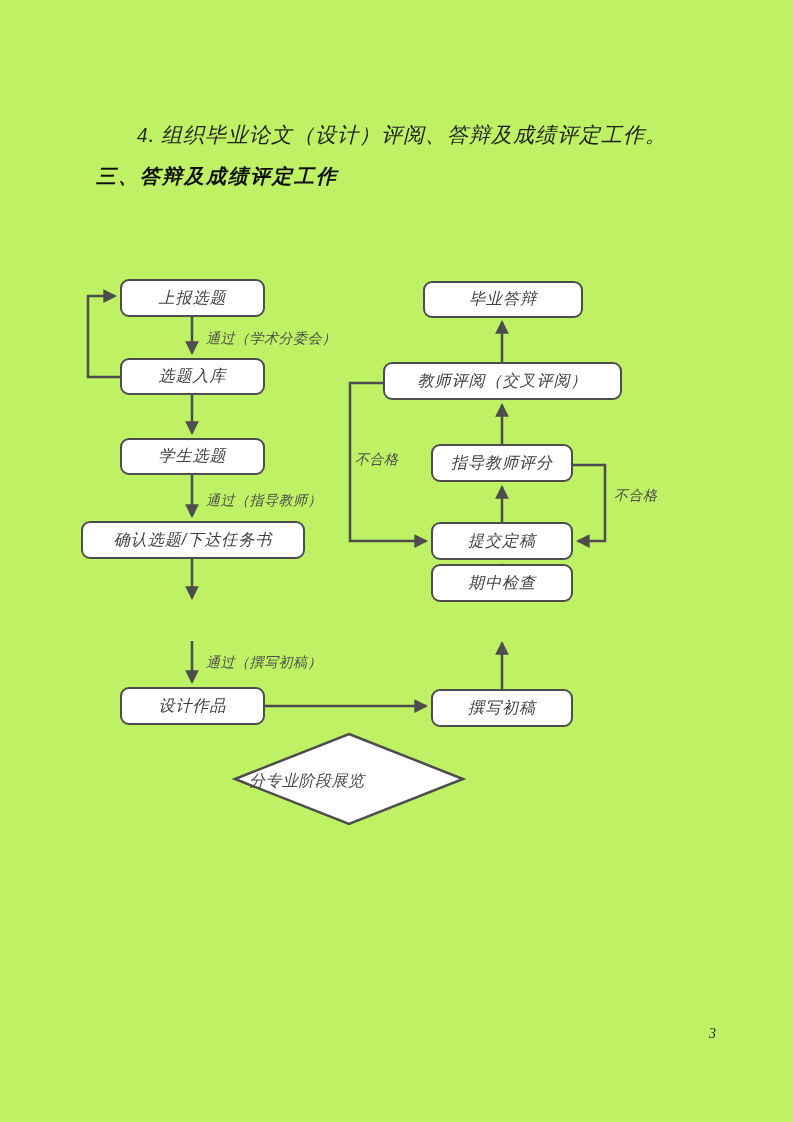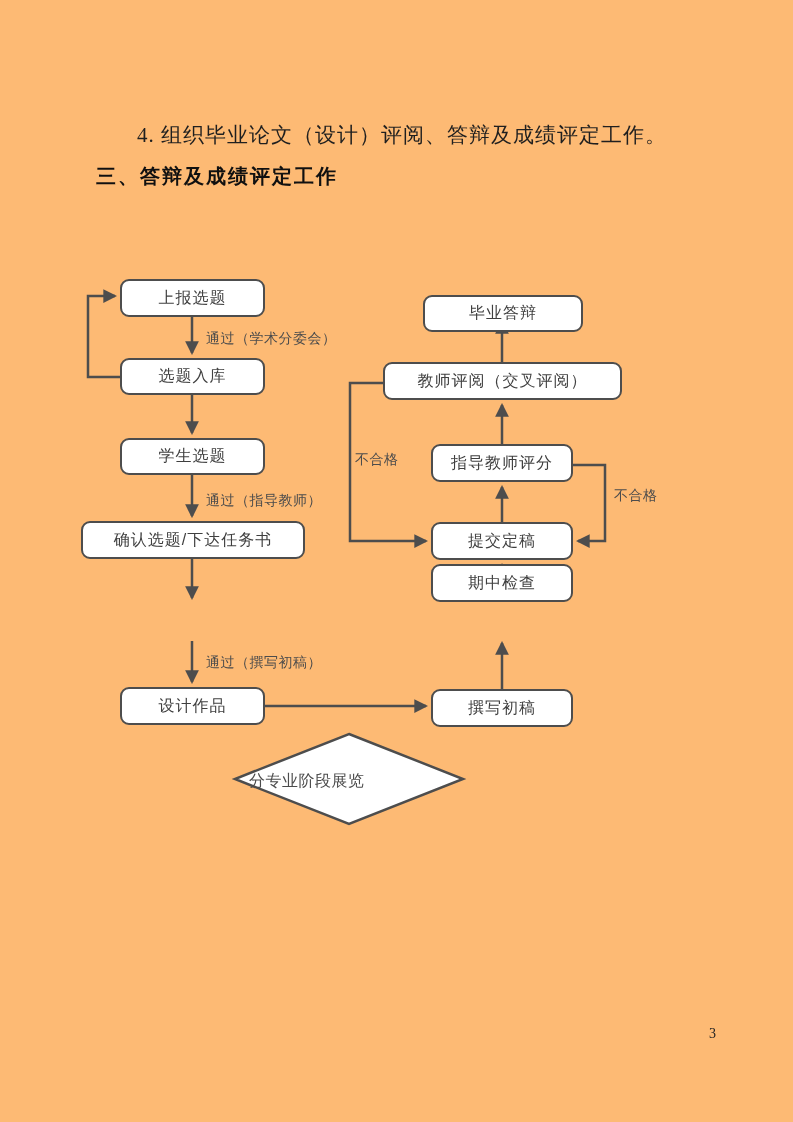--- a/index.html
+++ b/index.html
@@ -1,18 +1,19 @@
 <!DOCTYPE html>
 <html><head>
 <meta charset="utf-8">
 <style>
   html,body{margin:0;padding:0;background:#ffffff;}
   .page{
-    position:relative;width:793px;height:1122px;background:#fdba74;overflow:hidden;
+    position:relative;width:793px;height:1122px;background:#bef264;overflow:hidden;
     font-family:"Liberation Sans","DejaVu Sans",sans-serif;
+    font-style:italic;
   }
   .para{
     position:absolute;left:137px;top:121px;
     font-family:"Liberation Serif","DejaVu Serif",serif;
     font-size:21px;color:#1f1f1f;letter-spacing:1px;white-space:nowrap;
   }
   .heading{
     position:absolute;left:96px;top:163px;
     font-size:20px;font-weight:bold;color:#101010;letter-spacing:2px;white-space:nowrap;
   }
@@ -69,21 +70,21 @@
       <polygon points="349,734 463,779 349,824 235,779" fill="#ffffff"></polygon>
     </g>
   </svg>
 
   <div class="node" style="left:120px;top:279px;width:145px;height:38px">上报选题</div>
   <div class="node" style="left:120px;top:358px;width:145px;height:37px">选题入库</div>
   <div class="node" style="left:120px;top:438px;width:145px;height:37px">学生选题</div>
   <div class="node" style="left:81px;top:521px;width:224px;height:38px">确认选题/下达任务书</div>
   <div class="node" style="left:120px;top:687px;width:145px;height:38px">设计作品</div>
 
-  <div class="node" style="left:423px;top:295px;width:160px;height:37px">毕业答辩</div>
+  <div class="node" style="left:423px;top:281px;width:160px;height:37px">毕业答辩</div>
   <div class="node" style="left:431px;top:444px;width:142px;height:38px">指导教师评分</div>
   <div class="node" style="left:383px;top:362px;width:239px;height:38px">教师评阅（交叉评阅）</div>
   <div class="node" style="left:431px;top:522px;width:142px;height:38px">提交定稿</div>
   <div class="node" style="left:431px;top:564px;width:142px;height:38px">期中检查</div>
   <div class="node" style="left:431px;top:689px;width:142px;height:38px">撰写初稿</div>
 
   <div class="diamond-label">分专业阶段展览</div>
 
   <span class="edge-label" style="left:206px;top:330px">通过（学术分委会）</span>
   <span class="edge-label" style="left:206px;top:492px">通过（指导教师）</span>

